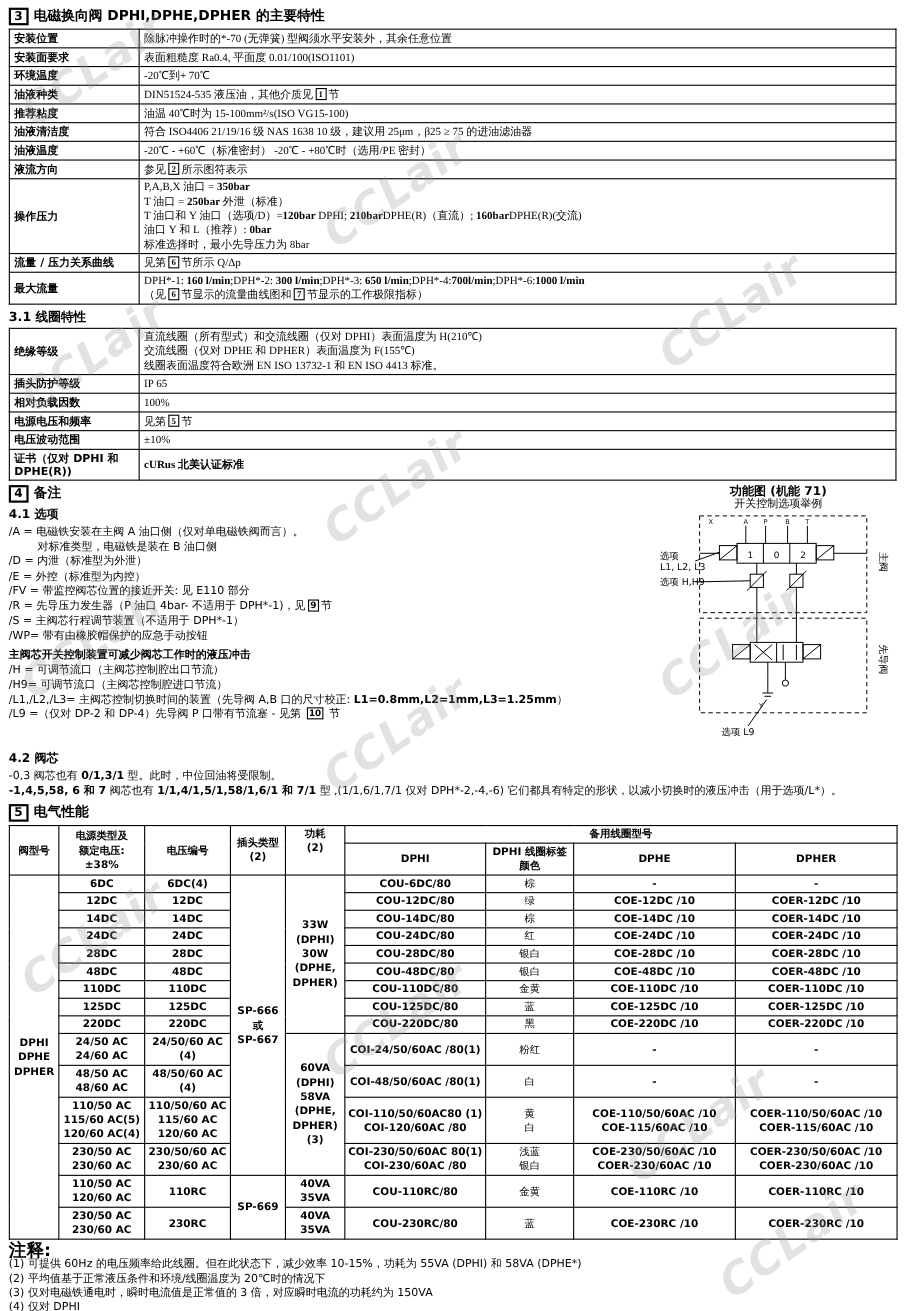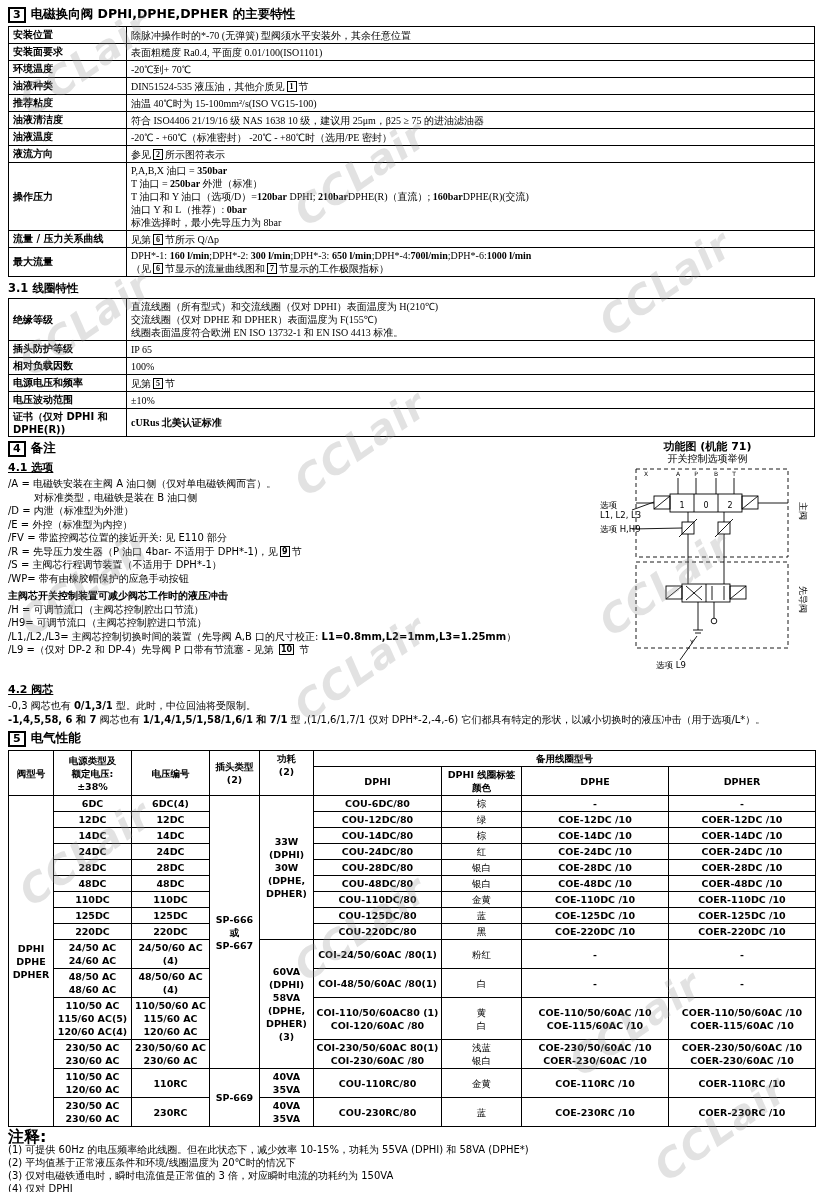--- a/index.html
+++ b/index.html
@@ -11,21 +11,21 @@
   .sec-title { font-size:12.5px; font-weight:bold; margin:1px 0 3px 0; display:flex; align-items:center; gap:5px; }
   .secbox { display:inline-block; border:2px solid #000; font-size:11px; line-height:12px; padding:0 3px; font-weight:bold; }
   table.spec { width:100%; border-collapse:collapse; table-layout:fixed; }
   table.spec th, table.spec td { border:1px solid #000; font-size:10px; padding:1px 4px; vertical-align:middle; }
   table.spec th { text-align:left; font-weight:bold; }
   table.spec td div { line-height:13px;font-family:Liberation Serif, serif; }
   .boxnum { display:inline-block; border:1px solid #000; font-size:8px; line-height:9px; min-width:10px; padding:0 1px;
             text-align:center; vertical-align:1px; margin:0 2px; font-weight:bold; }
   .bold { font-weight:bold; }
   .sub-title { font-size:11.5px; font-weight:bold; margin:4px 0 2px 0; }
-  .sub-title2 { font-size:11px; font-weight:bold; margin:2px 0 2px 0;text-decoration:underline; }
+  .sub-title2 { font-size:11px; font-weight:bold; margin:2px 0 2px 0; }
   .sec4 { position:relative; margin-top:3px; }
   .sec4-left { width:586px; min-height:240px; }
   .opt-line { font-size:10px; line-height:13.5px; }
   .opt-line.indent { padding-left:26px; }
   .opt-line.gap { margin-top:4px; }
   .diagram { position:absolute; top:0; right:0; width:215px; }
   .dgm-title { font-size:11px; font-weight:bold; text-align:center; line-height:13px; }
   .dgm-sub { font-size:10px; text-align:center; line-height:12px; margin-bottom:1px; }
   .dgm-svg text { fill:#000; stroke:none; }
   table.elec { width:100%; border-collapse:collapse; table-layout:fixed; text-align:center; }

